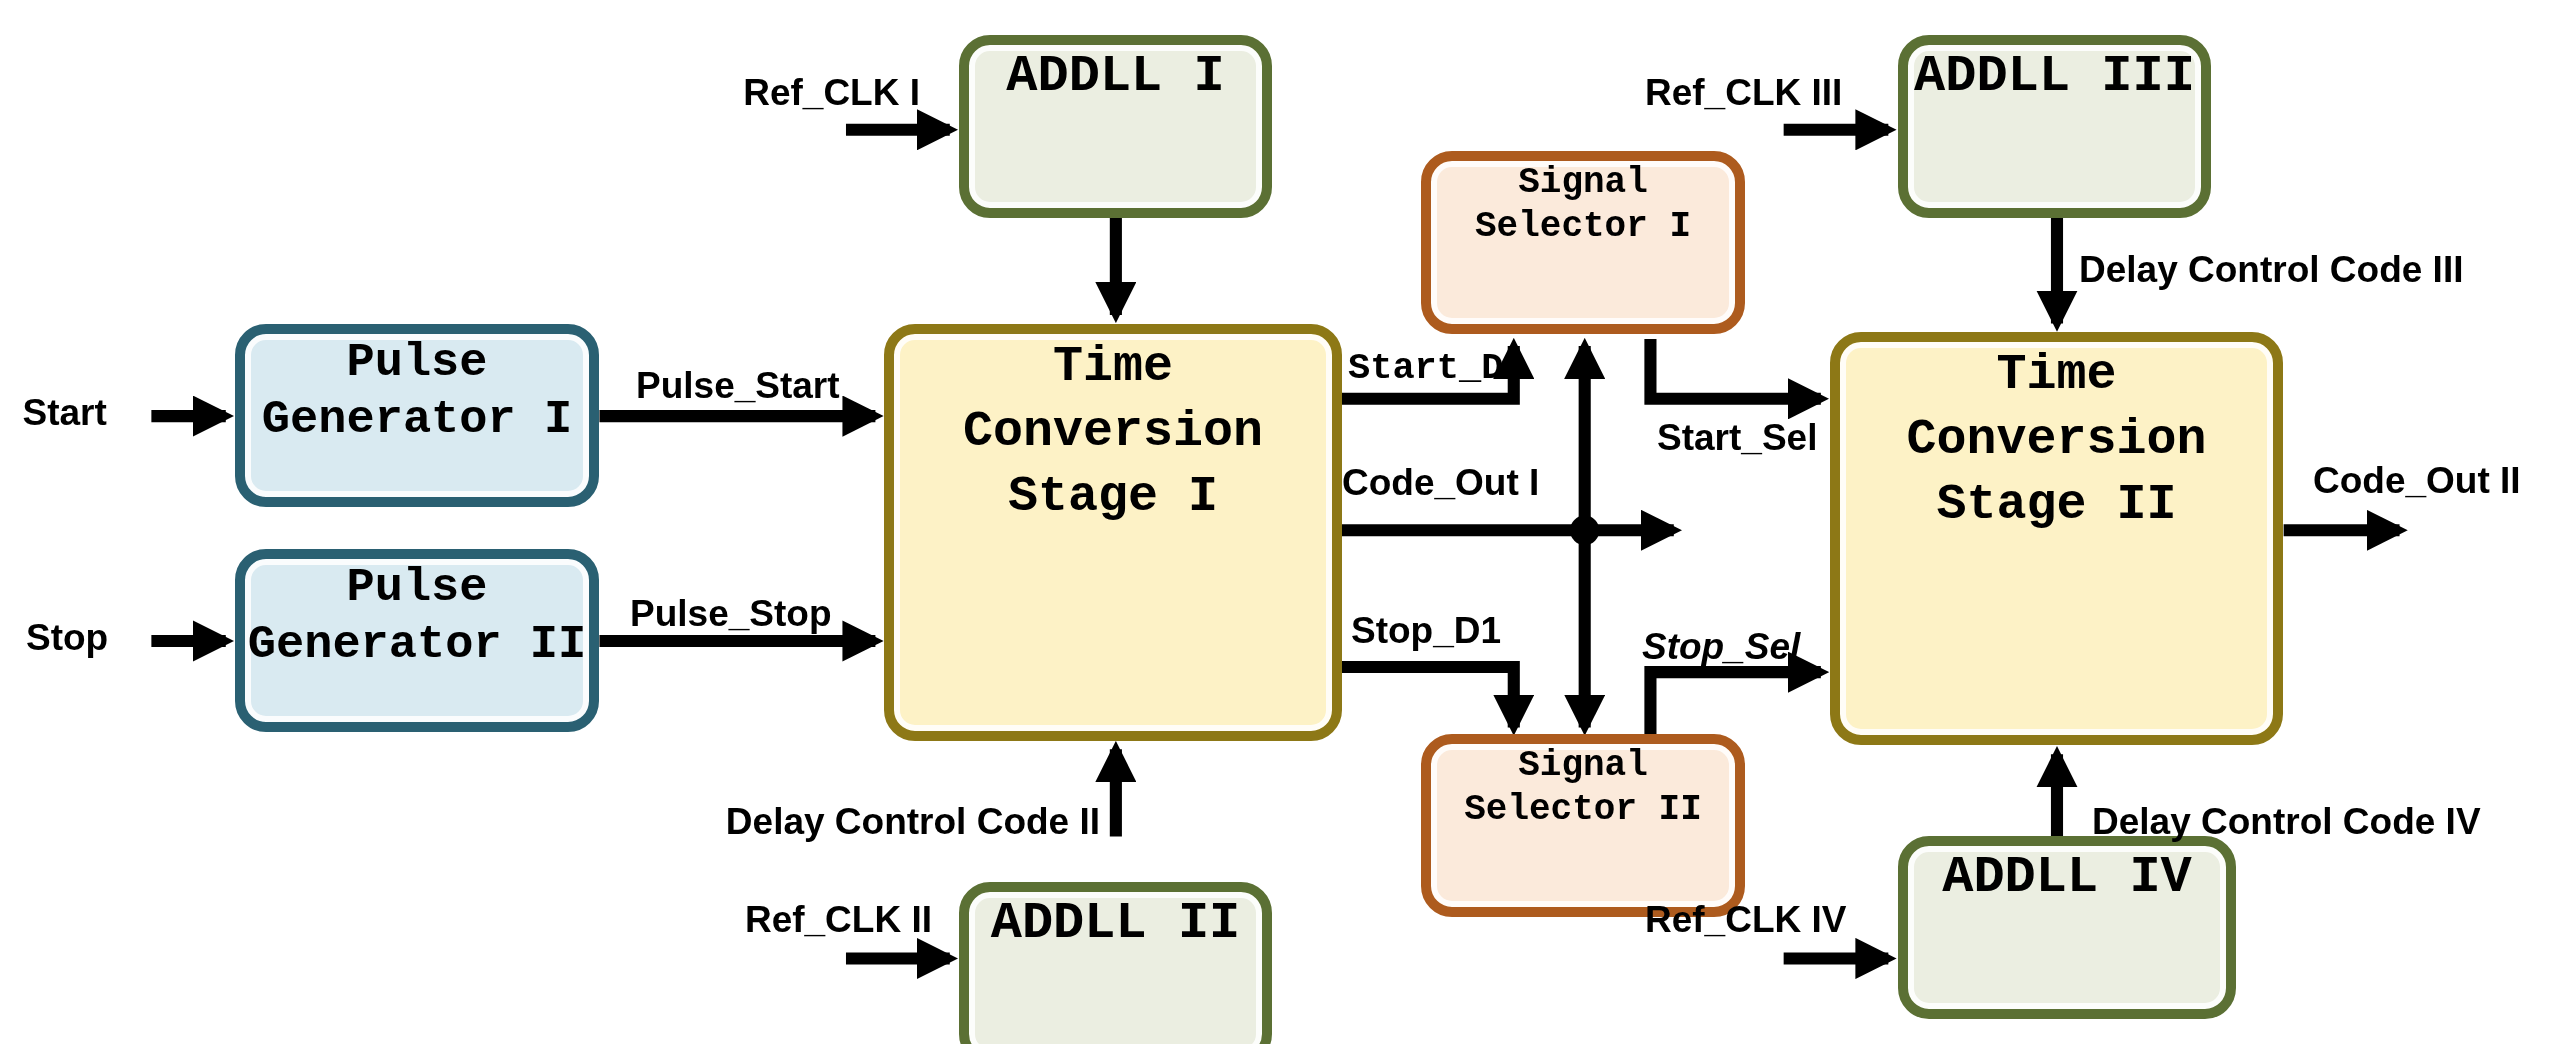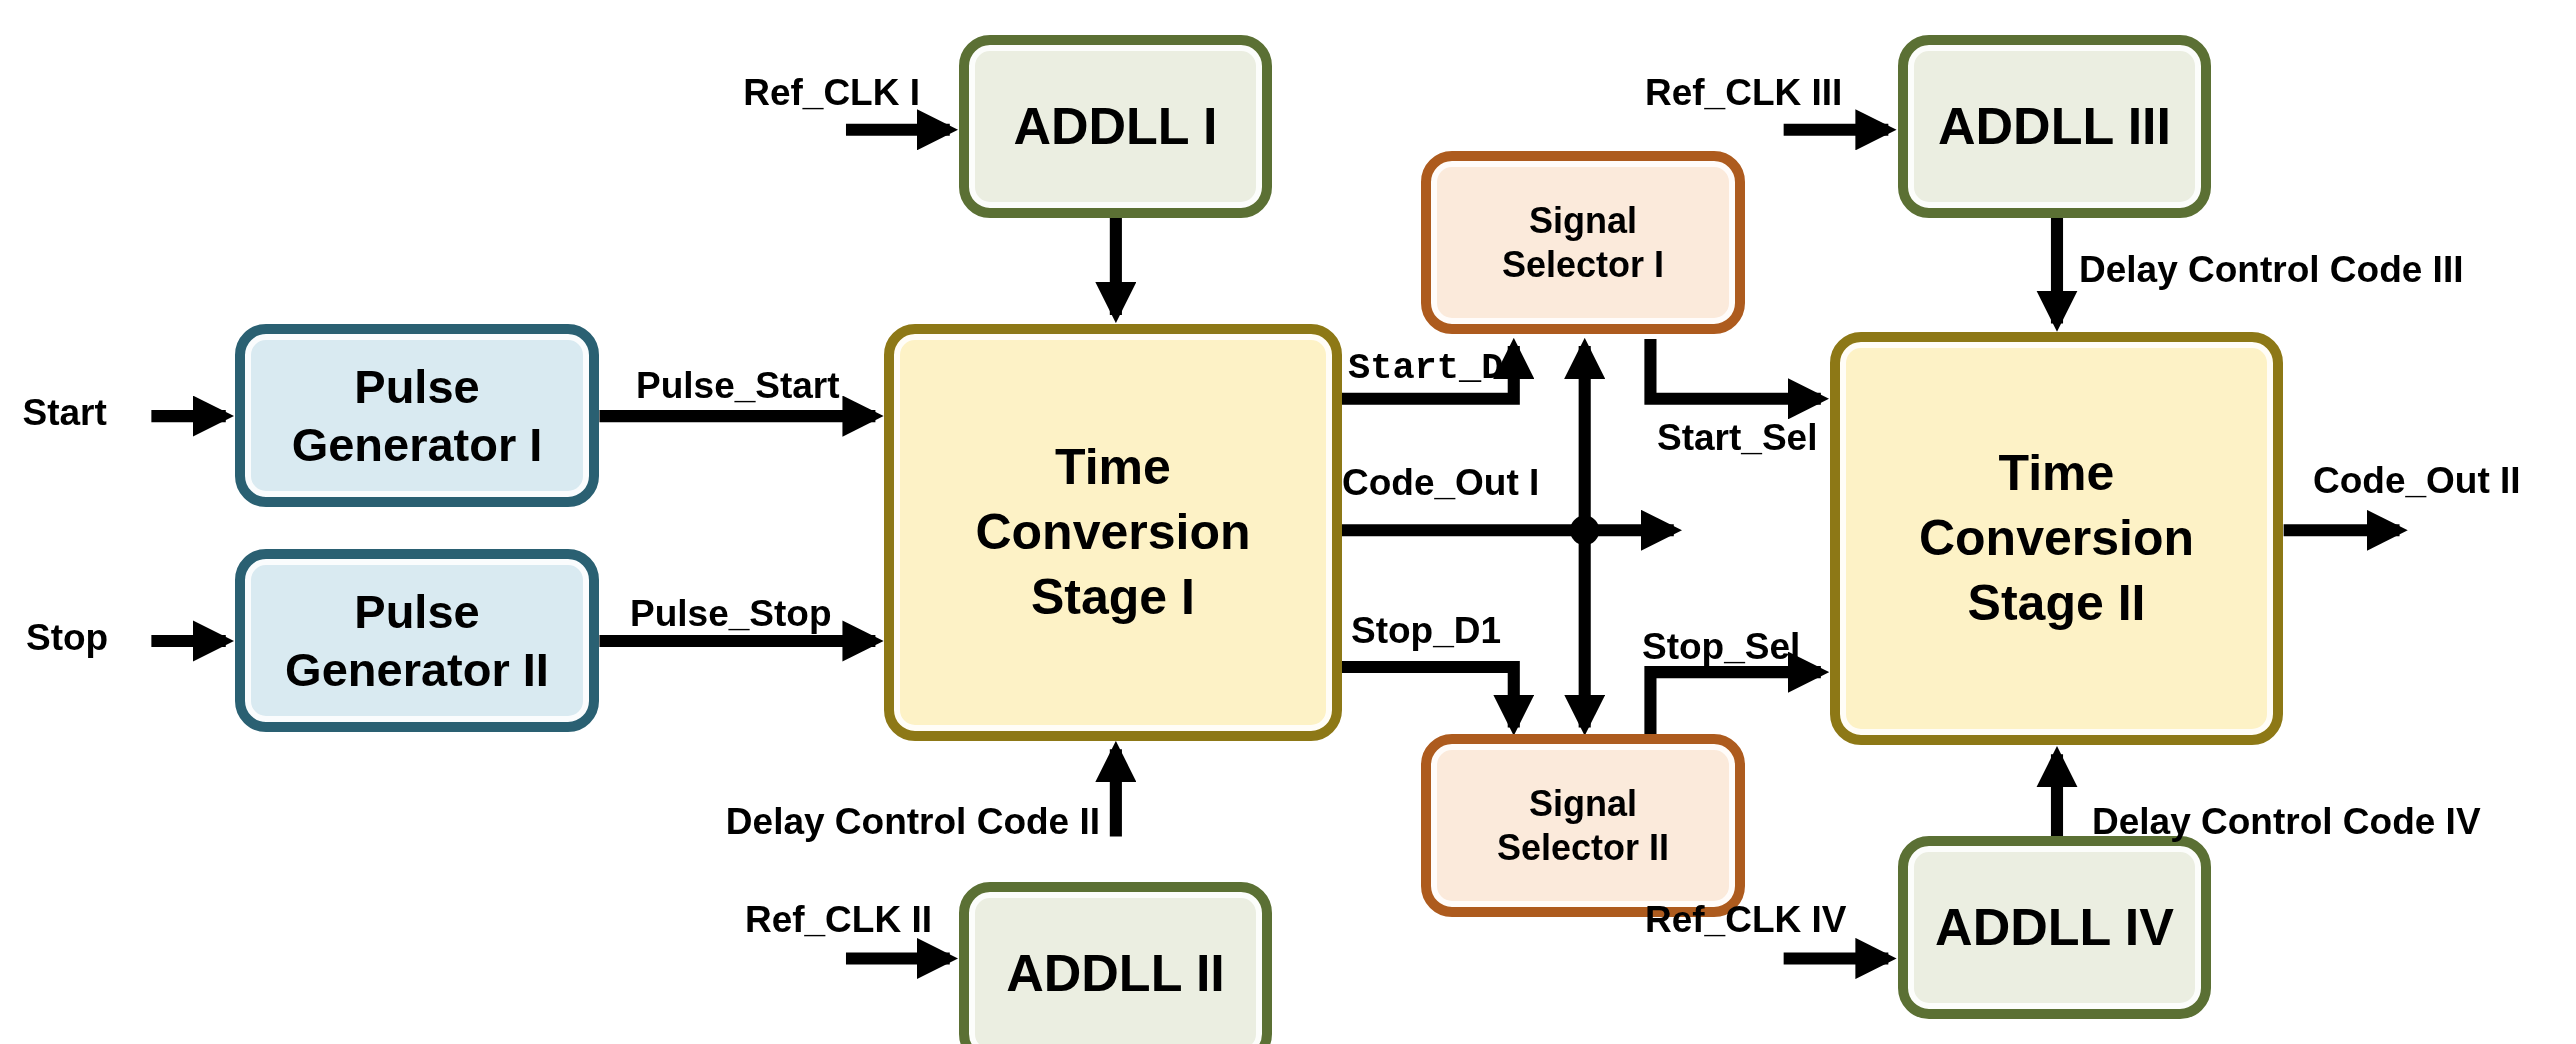--- a/index.html
+++ b/index.html
@@ -18,25 +18,25 @@
   #wires .dot { fill: var(--wire, #000); stroke: none; }
   #wires marker path { fill: var(--wire, #000); stroke: none; }
 
   .node {
     position: absolute;
     box-sizing: border-box;
     border: 10.4px solid #000;
     border-radius: 31px;
     box-shadow: inset 0 0 0 6px rgba(255,255,255,0.85);
     display: flex;
-    align-items: center;
     justify-content: center;
     text-align: center;
     white-space: pre-line;
     line-height: 1.22;
+    font-family: Liberation Mono, monospace;
   }
   .node-pg   { border-color: var(--pulse-generator-border); background: var(--pulse-generator-fill); font-size: 47px; }
   .node-addll{ border-color: var(--addll-border);           background: var(--addll-fill);           font-size: 52px; }
   .node-stage{ border-color: var(--stage-border);           background: var(--stage-fill);           font-size: 50px; line-height: 1.3; }
   .node-sel  { border-color: var(--selector-border);        background: var(--selector-fill);        font-size: 36px; }
 
   .wire-label {
     position: absolute;
     font-size: 37px;
     line-height: 1.05;
@@ -96,21 +96,21 @@
 
   <div class="node node-addll" style="left:959px; top:35px; width:313px; height:183px;">
     <span>ADDLL I</span>
   </div>
   <div class="node node-addll" style="left:959px; top:836px; width:313px; height:183px;margin-top:46px;">
     <span>ADDLL II</span>
   </div>
   <div class="node node-addll" style="left:1898px; top:35px; width:313px; height:183px;">
     <span>ADDLL III</span>
   </div>
-  <div class="node node-addll" style="left:1898px; top:836px; width:313px; height:183px;">
+  <div class="node node-addll" style="left:1898px; top:836px; width:338px; height:183px;">
     <span>ADDLL IV</span>
   </div>
 
   <div class="node node-stage" style="left:884px; top:324px; width:458px; height:417px;">
     <span>Time
 Conversion
 Stage I</span>
   </div>
   <div class="node node-stage" style="left:1830px; top:332px; width:453px; height:413px;">
     <span>Time
@@ -140,18 +140,18 @@
   <div class="wire-label" style="left:2092px; top:803px;">Delay Control Code IV</div>
 
   <div class="wire-label" style="left:636px; top:367px;">Pulse_Start</div>
   <div class="wire-label" style="left:630px; top:595px;">Pulse_Stop</div>
 
   <div class="wire-label" style="left:1348px; top:349px;font-family:Liberation Mono, monospace;">Start_D1</div>
   <div class="wire-label" style="left:1342px; top:464px;">Code_Out I</div>
   <div class="wire-label" style="left:1351px; top:612px;">Stop_D1</div>
 
   <div class="wire-label" style="left:1657px; top:419px;">Start_Sel</div>
-  <div class="wire-label" style="left:1642px; top:628px;">Stop_Sel</div>
+  <div class="wire-label" style="left:1642px; top:628px;font-style:italic;">Stop_Sel</div>
 
   <div class="wire-label" style="left:2313px; top:462px;">Code_Out II</div>
 
 </div>
 
 
 </body></html>

